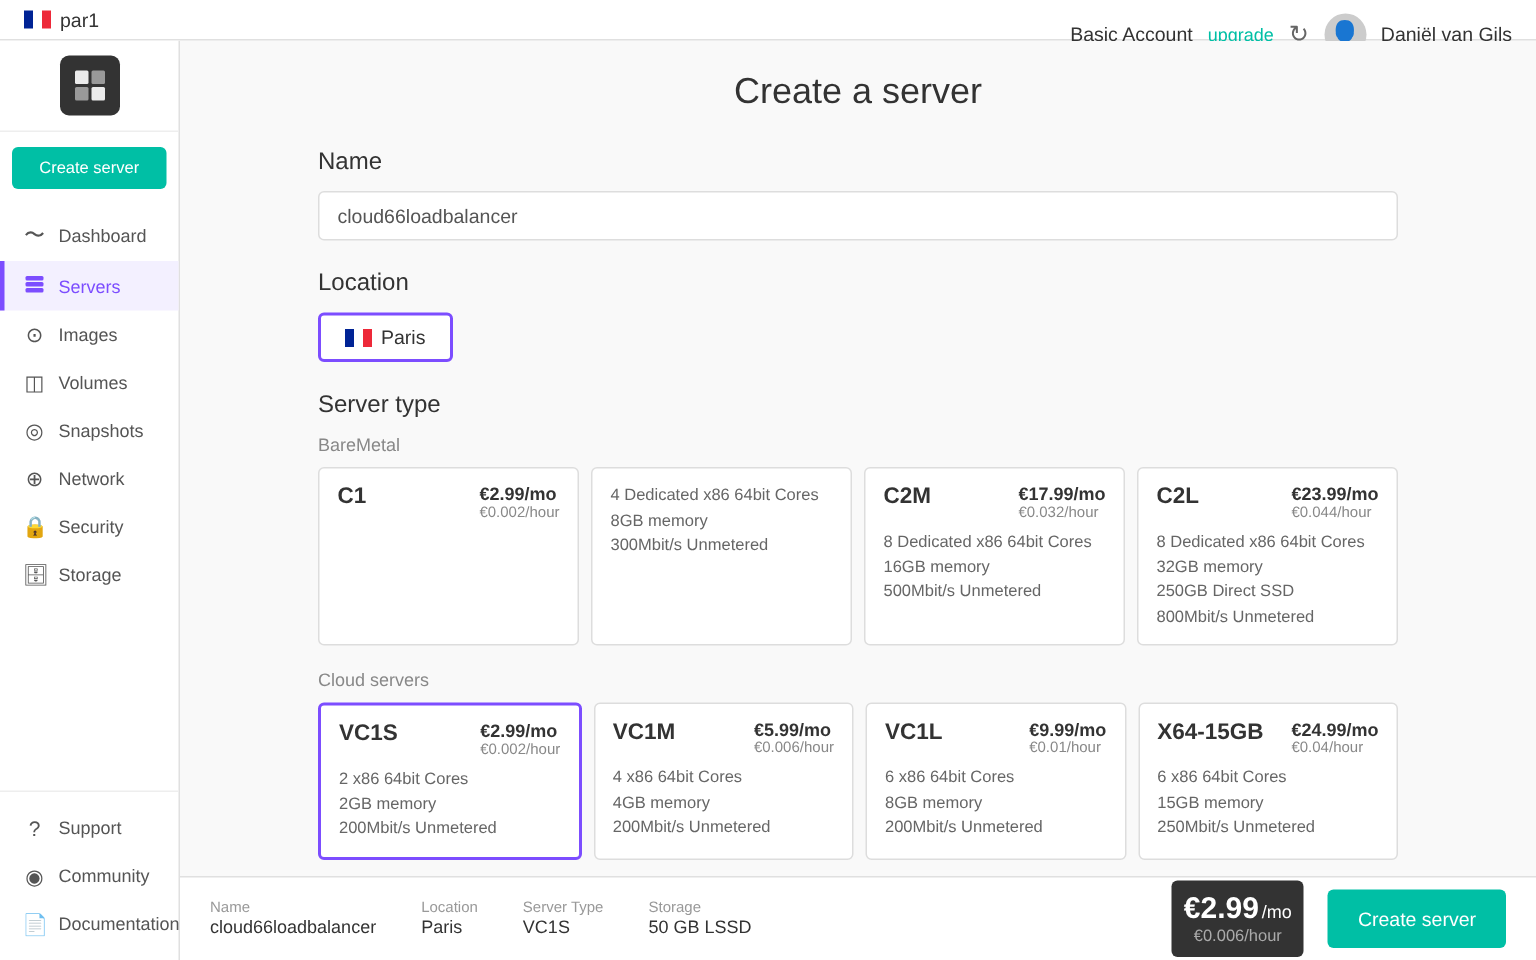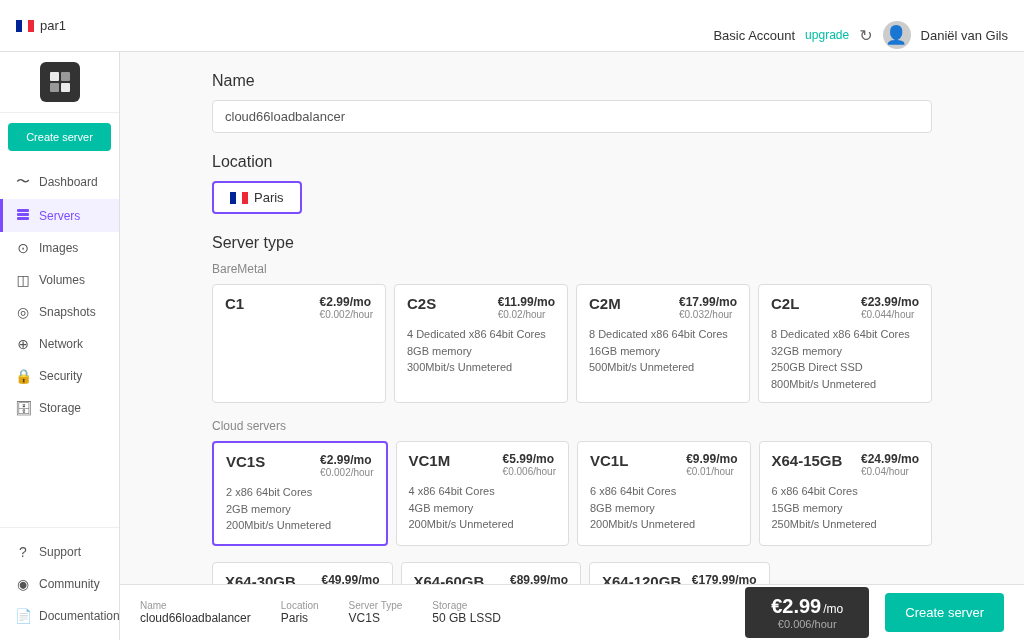--- a/index.html
+++ b/index.html
@@ -1,21 +1,21 @@
 <!DOCTYPE html>
 <html><head>
   <meta charset="utf-8">
   <style>
     * { box-sizing: border-box; margin: 0; padding: 0; }
     body { font-family: -apple-system, BlinkMacSystemFont, 'Segoe UI', sans-serif; font-size: 13px; background: #f5f5f5; display: flex; flex-direction: column; height: 640px; overflow: hidden; }
 
     .top-bar {
       background: white;
       border-bottom: 1px solid #e0e0e0;
-      height: 52px;
+      height: 27px;
       display: flex;
       align-items: center;
       justify-content: space-between;
       padding: 0 16px;
       flex-shrink: 0;
       gap: 14px;
     }
     .top-bar-left { display: flex; align-items: center; gap: 6px; }
     .region-text { font-size: 13px; color: #333; }
     .top-bar-right { display: flex; align-items: center; gap: 10px; margin-top: 19px; }
@@ -142,21 +142,21 @@
       height: 56px;
       display: flex;
       align-items: center;
       justify-content: space-between;
     }
     .bottom-info { display: flex; gap: 30px; }
     .bottom-info-item { }
     .bottom-info-label { font-size: 10px; color: #999; }
     .bottom-info-value { font-size: 12px; color: #333; font-weight: 500; }
     .bottom-right { display: flex; align-items: center; gap: 16px; }
-    .price-display { background: #333; color: white; padding: 8px 26px; border-radius: 4px; text-align: center; }
+    .price-display { background: #333; color: white; padding: 8px 8px; border-radius: 4px; text-align: center; }
     .price-big { font-size: 20px; font-weight: 600; }
     .price-mo { font-size: 12px; }
     .price-hour { font-size: 11px; color: #aaa; }
     .create-btn-bottom {
       background: #00bfa5;
       color: white;
       border: none;
       border-radius: 4px;
       padding: 12px 20px;
       font-size: 13px;
@@ -248,20 +248,21 @@
       </div>
       <div class="nav-item">
         <span class="nav-icon">📄</span>
         <span>Documentation</span>
       </div>
     </div>
   </div>
 
   <div class="main-content">
     <div class="page-content">
+      <h1 class="page-title">Create a server</h1>
 
       
       <div class="section-label">Name</div>
       <input class="name-input" type="text" value="cloud66loadbalancer" style="">
 
       
       <div class="section-label">Location</div>
       <div class="location-buttons">
         <button class="location-btn active">
           <span class="flag-fr"></span>
@@ -276,27 +277,20 @@
         <div class="server-card">
           <div class="server-card-header">
             <span class="server-name">C1</span>
             <div class="server-price">
               <div class="price-main">€2.99/mo</div>
               <div class="price-sub">€0.002/hour</div>
             </div>
           </div>
         </div>
         <div class="server-card">
-          <div class="server-card-header">
-            <span class="server-name">C2S</span>
-            <div class="server-price">
-              <div class="price-main">€11.99/mo</div>
-              <div class="price-sub">€0.02/hour</div>
-            </div>
-          </div>
           <div class="server-specs">4 Dedicated x86 64bit Cores<br>8GB memory<br>300Mbit/s Unmetered</div>
         </div>
         <div class="server-card">
           <div class="server-card-header">
             <span class="server-name">C2M</span>
             <div class="server-price">
               <div class="price-main">€17.99/mo</div>
               <div class="price-sub">€0.032/hour</div>
             </div>
           </div>

